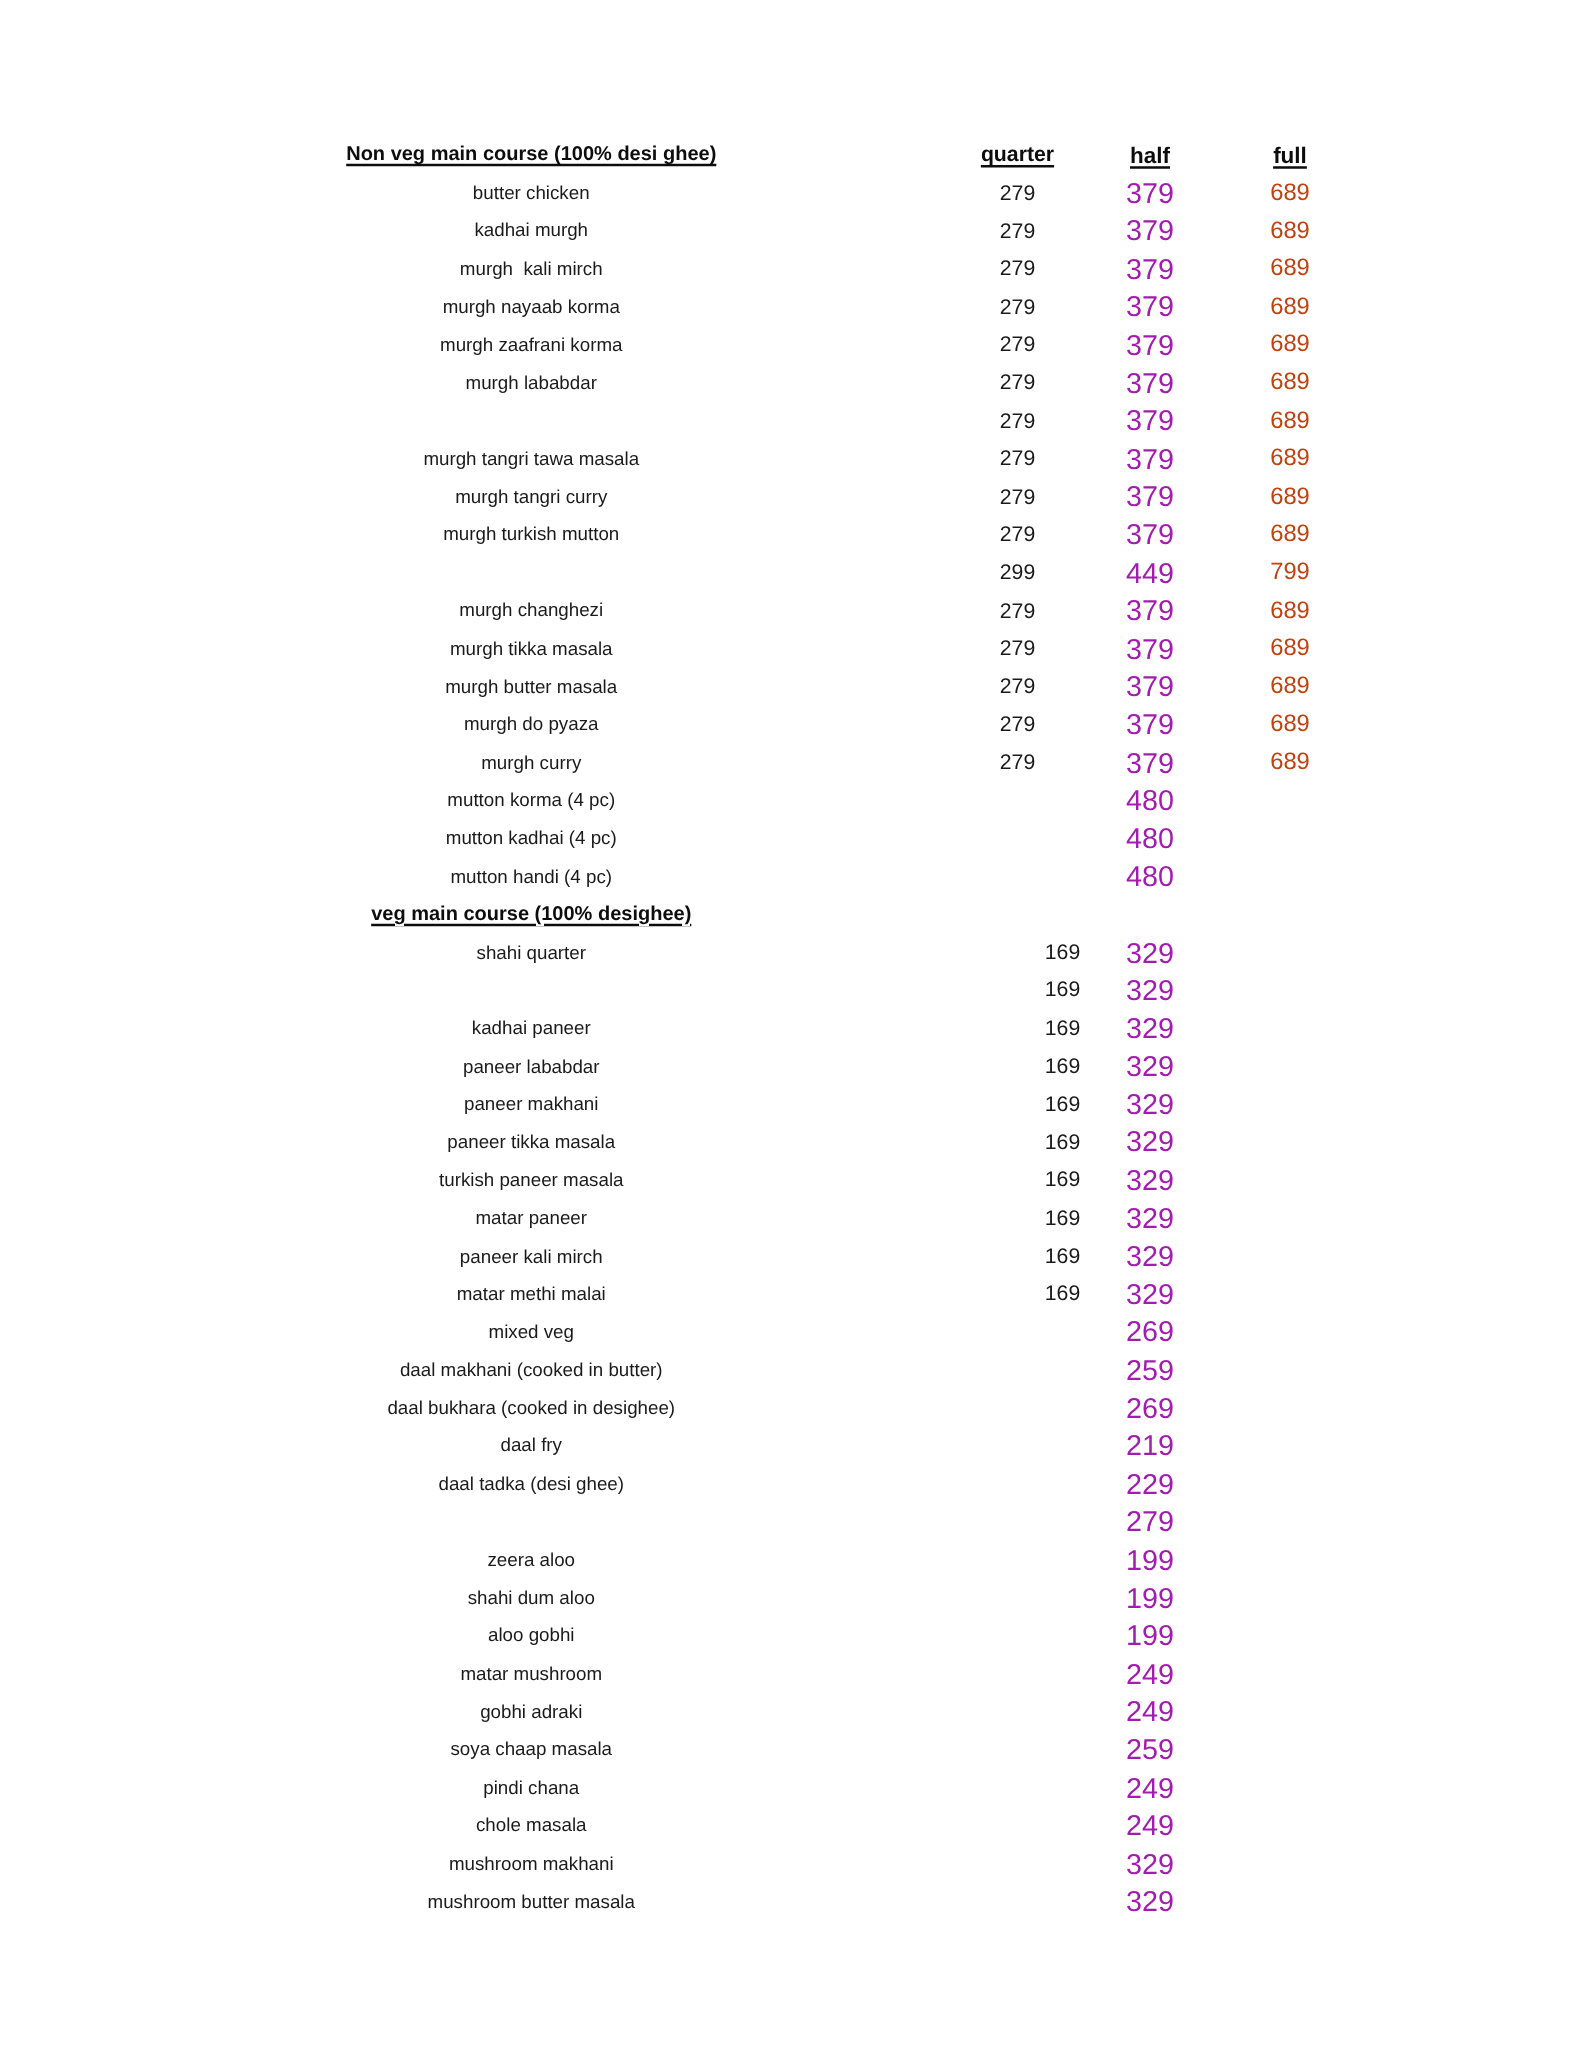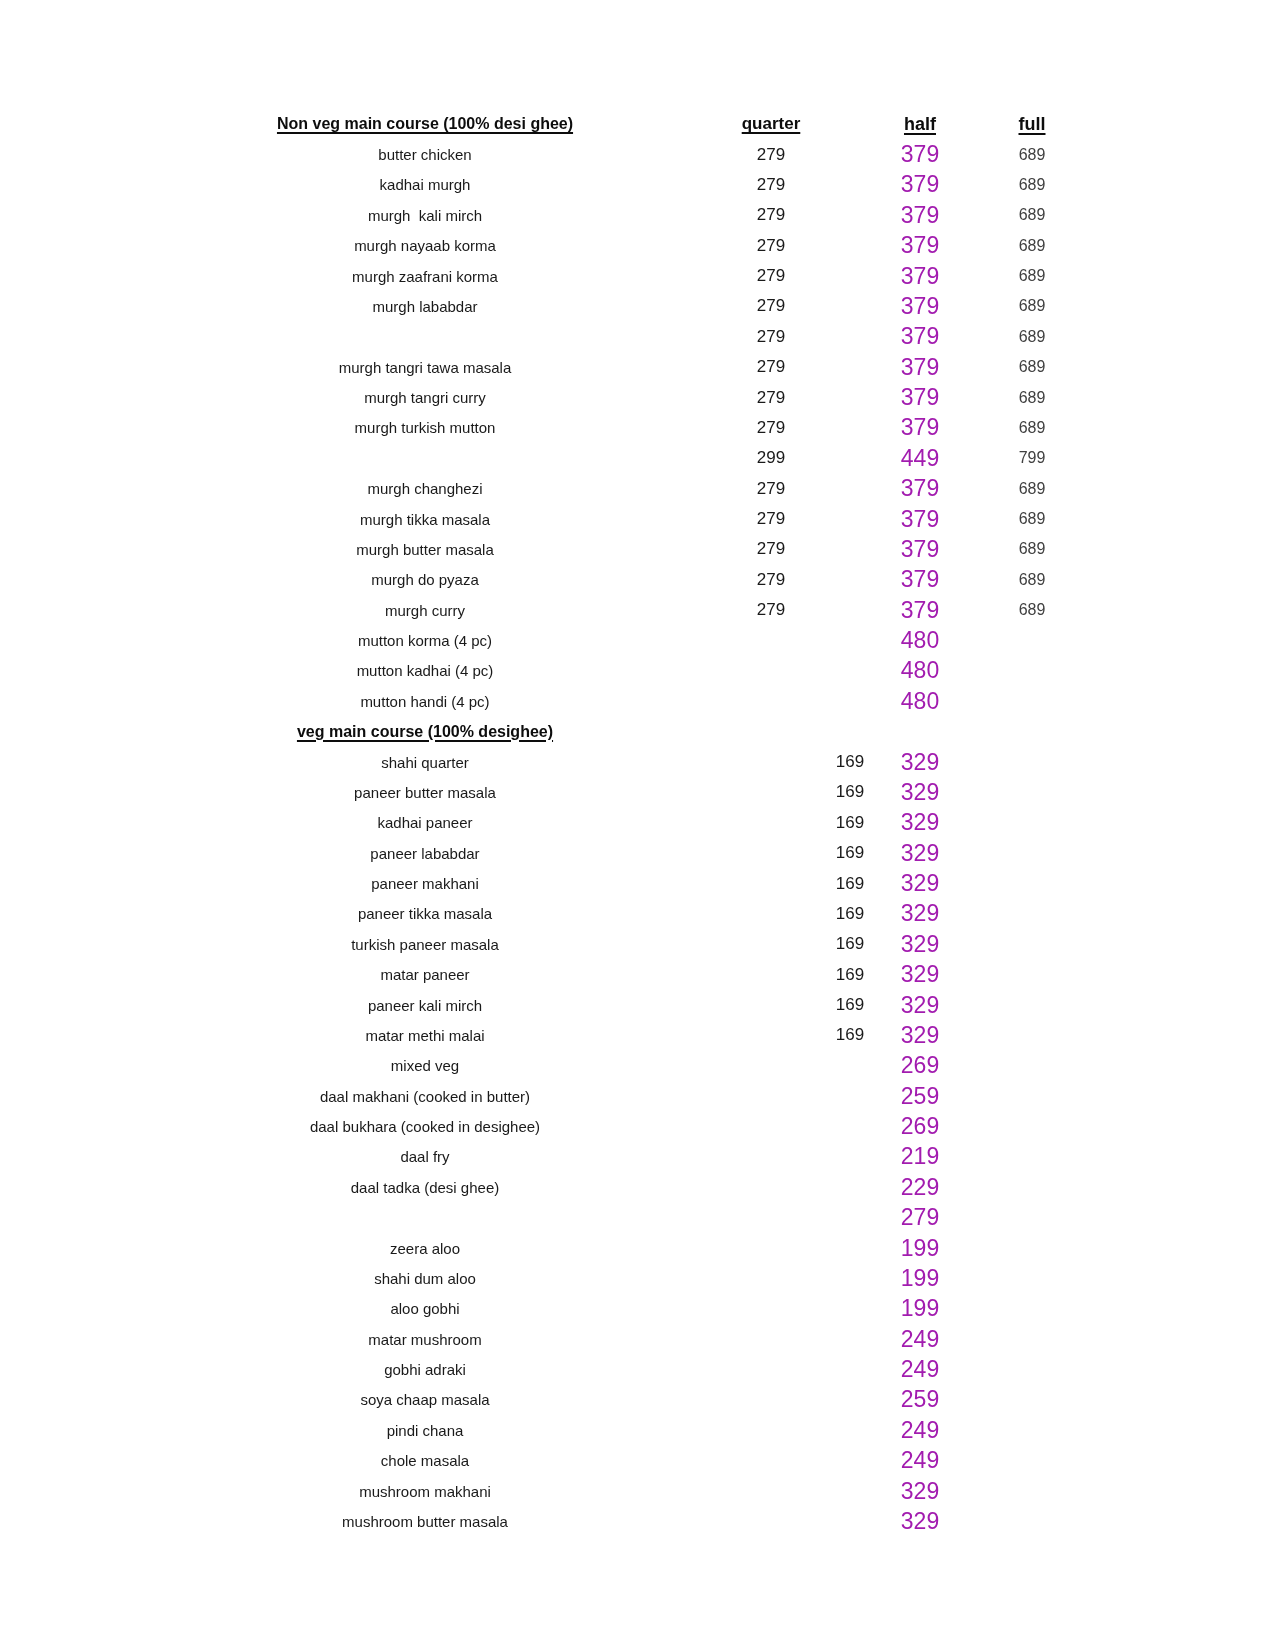--- a/index.html
+++ b/index.html
@@ -29,27 +29,27 @@
     height: 100%;
     display: flex;
     align-items: center;
     justify-content: center;
     white-space: pre;
     color: #1a1a1a;
   }
   
   .c-name { left: 240px; width: 370px; font-size: 15px; }
   
-  .c-q    { left: 721px; width: 100px; font-size: 17px; }
+  .c-q    { left: 764px; width: 100px; font-size: 17px; }
   
   .sec-1 .c-q { left: 800px; }
   
   .c-h    { left: 870px; width: 100px; font-size: 23px; color: #a21caf; }
   
-  .c-f    { left: 982px; width: 100px; font-size: 16px; color: #404040; }
+  .c-f    { left: 982px; width: 100px; font-size: 19px; color: #c2410c; }
   
   .c-title {
     left: 240px; width: 370px;
     font-size: 16px; font-weight: 700;
     text-decoration: underline;
     text-decoration-thickness: 1.5px;
     text-underline-offset: 3px;
     color: #0d0d0d;
   }
   
@@ -181,21 +181,20 @@
     </div>
     <div class="row sec-1">
       <div class="cell c-title">veg main course (100% desighee)</div>
     </div>
     <div class="row sec-1">
       <div class="cell c-name">shahi quarter</div>
       <div class="cell c-q">169</div>
       <div class="cell c-h">329</div>
     </div>
     <div class="row sec-1">
-      <div class="cell c-name">paneer butter masala</div>
       <div class="cell c-q">169</div>
       <div class="cell c-h">329</div>
     </div>
     <div class="row sec-1">
       <div class="cell c-name">kadhai paneer</div>
       <div class="cell c-q">169</div>
       <div class="cell c-h">329</div>
     </div>
     <div class="row sec-1">
       <div class="cell c-name">paneer lababdar</div>

